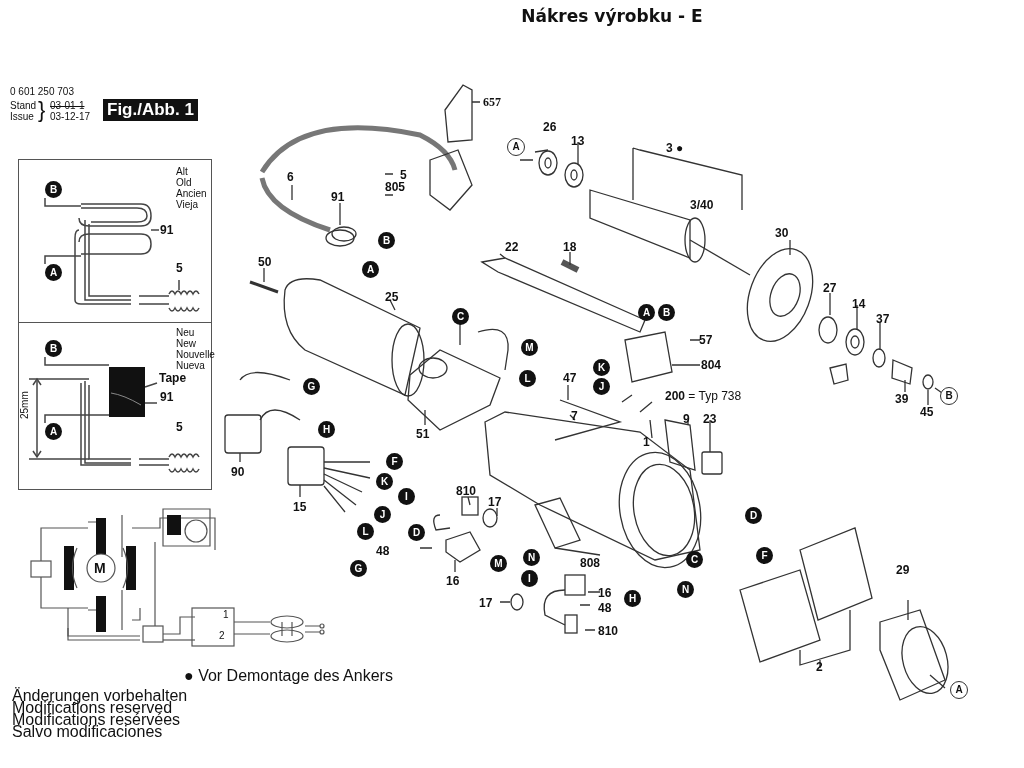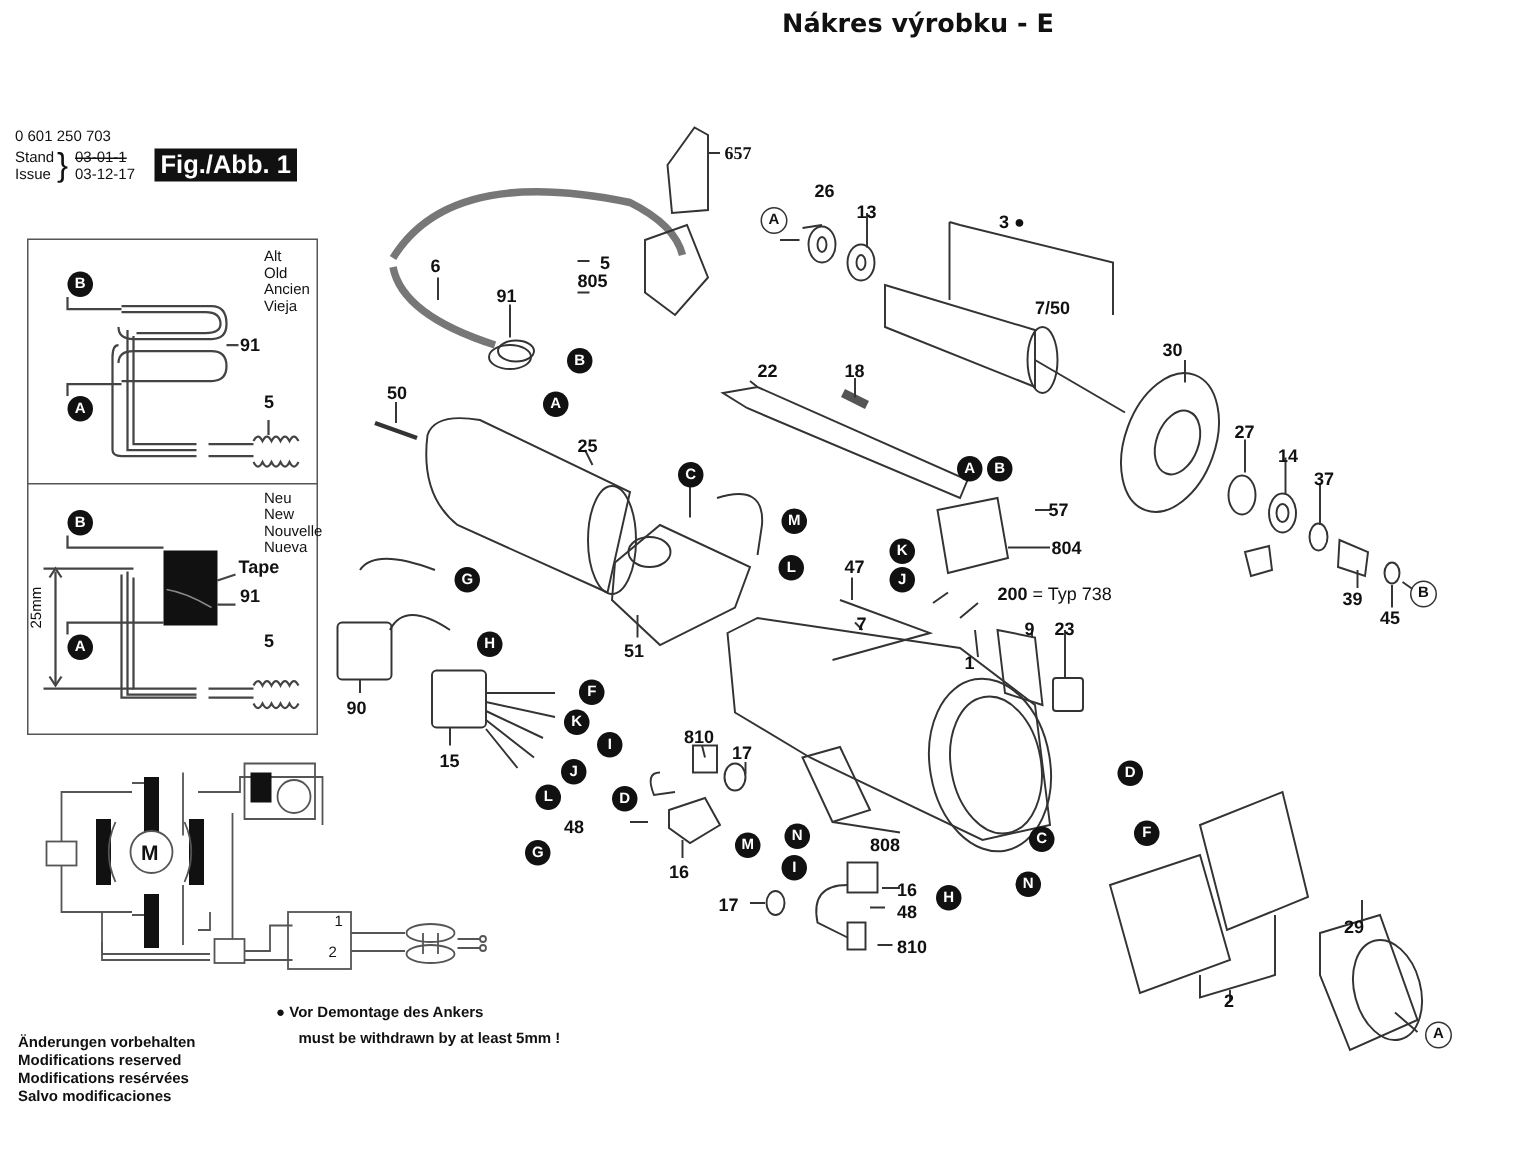--- a/index.html
+++ b/index.html
@@ -5,21 +5,21 @@
   html,body{margin:0;padding:0;background:#fff;}
   body{width:1024px;height:768px;position:relative;overflow:hidden;font-family:"Liberation Sans",sans-serif;color:#111;}
   .title{position:absolute;left:0;width:1024px;top:6px;text-align:center;font-family:"DejaVu Sans",sans-serif;font-weight:bold;font-size:17px;padding-left:200px;box-sizing:border-box;}
   .abs{position:absolute;}
   .small{font-size:10px;line-height:11px;}
   .figbadge{position:absolute;left:103px;top:99px;background:#111;color:#fff;font-weight:bold;font-size:17px;padding:1px 4px;}
   .box{position:absolute;border:1px solid #555;background:#fff;}
   .lbl{position:absolute;font-weight:bold;font-size:12px;}
   .disk{position:absolute;width:17px;height:17px;border-radius:50%;background:#111;color:#fff;font-size:10px;font-weight:bold;text-align:center;line-height:17px;}
   .odisk{position:absolute;width:16px;height:16px;border-radius:50%;background:#fff;color:#111;border:1px solid #333;font-size:10px;font-weight:bold;text-align:center;line-height:16px;}
-  .note{position:absolute;font-size:10px;line-height:14px;font-weight:bold;}
+  .note{position:absolute;font-size:16px;line-height:14px;}
   svg{position:absolute;left:0;top:0;}
 </style>
 </head>
 <body>
 
 <div class="title">Nákres výrobku - E</div>
 
 <div class="abs small" style="left:10px;top:86px;font-size:10px;">0 601 250 703</div>
 <div class="abs small" style="left:10px;top:100px;">Stand</div>
 <div class="abs small" style="left:10px;top:111px;">Issue</div>
@@ -214,21 +214,21 @@
     <path d="M472,102 L480,102 M385,174 L393,174 M385,195 L393,195 M292,185 L292,200 M340,203 L340,225 M535,152 L548,150 M578,142 L578,165 M500,254 L505,258 M570,252 L570,265 M790,240 L790,255 M830,293 L830,315 M857,305 L857,330 M880,322 L880,350 M905,380 L905,392 M928,390 L928,405 M264,268 L264,282 M390,300 L395,310 M460,322 L460,345 M425,410 L425,425 M690,340 L700,340 M672,365 L700,365 M568,385 L568,400 M570,415 L575,420 M652,402 L640,412 M688,420 L688,425 M710,420 L710,452 M650,420 L652,438 M240,453 L240,462 M300,485 L300,497 M468,497 L470,505 M497,508 L497,516 M432,548 L420,548 M455,560 L455,572 M555,548 L600,555 M588,592 L600,592 M580,605 L590,605 M585,630 L595,630 M500,602 L510,602 M908,600 L908,620 M820,660 L820,668"></path>
     <path d="M560,400 L620,422 L555,440 M622,402 L632,395"></path>
     <path d="M520,160 L533,160 M945,395 L935,388 M945,688 L930,675"></path>
   </g>
 </svg>
 
 <div class="lbl" style="left:483px;top:95px;font-family:Liberation Serif, serif;">657</div>
 <div class="lbl" style="left:543px;top:120px;">26</div>
 <div class="lbl" style="left:571px;top:134px;">13</div>
 <div class="lbl" style="left:666px;top:141px;"><span>3</span> <span>●</span></div>
-<div class="lbl" style="left:690px;top:198px;">7/50</div>
+<div class="lbl" style="left:690px;top:198px;">3/40</div>
 <div class="lbl" style="left:287px;top:170px;">6</div>
 <div class="lbl" style="left:400px;top:168px;">5</div>
 <div class="lbl" style="left:385px;top:180px;">805</div>
 <div class="lbl" style="left:331px;top:190px;">91</div>
 <div class="lbl" style="left:505px;top:240px;">22</div>
 <div class="lbl" style="left:563px;top:240px;">18</div>
 <div class="lbl" style="left:775px;top:226px;">30</div>
 <div class="lbl" style="left:823px;top:281px;">27</div>
 <div class="lbl" style="left:852px;top:297px;">14</div>
 <div class="lbl" style="left:876px;top:312px;">37</div>
@@ -249,21 +249,21 @@
 <div class="lbl" style="left:293px;top:500px;">15</div>
 <div class="lbl" style="left:456px;top:484px;">810</div>
 <div class="lbl" style="left:488px;top:495px;">17</div>
 <div class="lbl" style="left:376px;top:544px;">48</div>
 <div class="lbl" style="left:446px;top:574px;">16</div>
 <div class="lbl" style="left:580px;top:556px;">808</div>
 <div class="lbl" style="left:598px;top:586px;">16</div>
 <div class="lbl" style="left:598px;top:601px;">48</div>
 <div class="lbl" style="left:598px;top:624px;">810</div>
 <div class="lbl" style="left:479px;top:596px;">17</div>
-<div class="lbl" style="left:896px;top:611px;">29</div>
+<div class="lbl" style="left:896px;top:563px;">29</div>
 <div class="lbl" style="left:816px;top:660px;">2</div>
 
 <div class="disk" style="left:378px;top:232px;">B</div>
 <div class="disk" style="left:362px;top:261px;">A</div>
 <div class="disk" style="left:452px;top:308px;">C</div>
 <div class="disk" style="left:521px;top:339px;">M</div>
 <div class="disk" style="left:519px;top:370px;">L</div>
 <div class="disk" style="left:303px;top:378px;">G</div>
 <div class="disk" style="left:318px;top:421px;">H</div>
 <div class="disk" style="left:638px;top:304px;">A</div>
@@ -291,14 +291,13 @@
 <div class="odisk" style="left:950px;top:681px;">A</div>
 
 <div class="note" style="left:12px;top:690px;line-height:12px;">
   <div>Änderungen vorbehalten</div>
   <div>Modifications reserved</div>
   <div>Modifications resérvées</div>
   <div>Salvo modificaciones</div>
 </div>
 <div class="note" style="left:184px;top:667px;line-height:17px;">
   <div><span>●</span> <span>Vor Demontage des Ankers</span></div>
-  <div style="padding-left:15px;">must be withdrawn by at least 5mm !</div>
 </div>
 
 </body></html>

